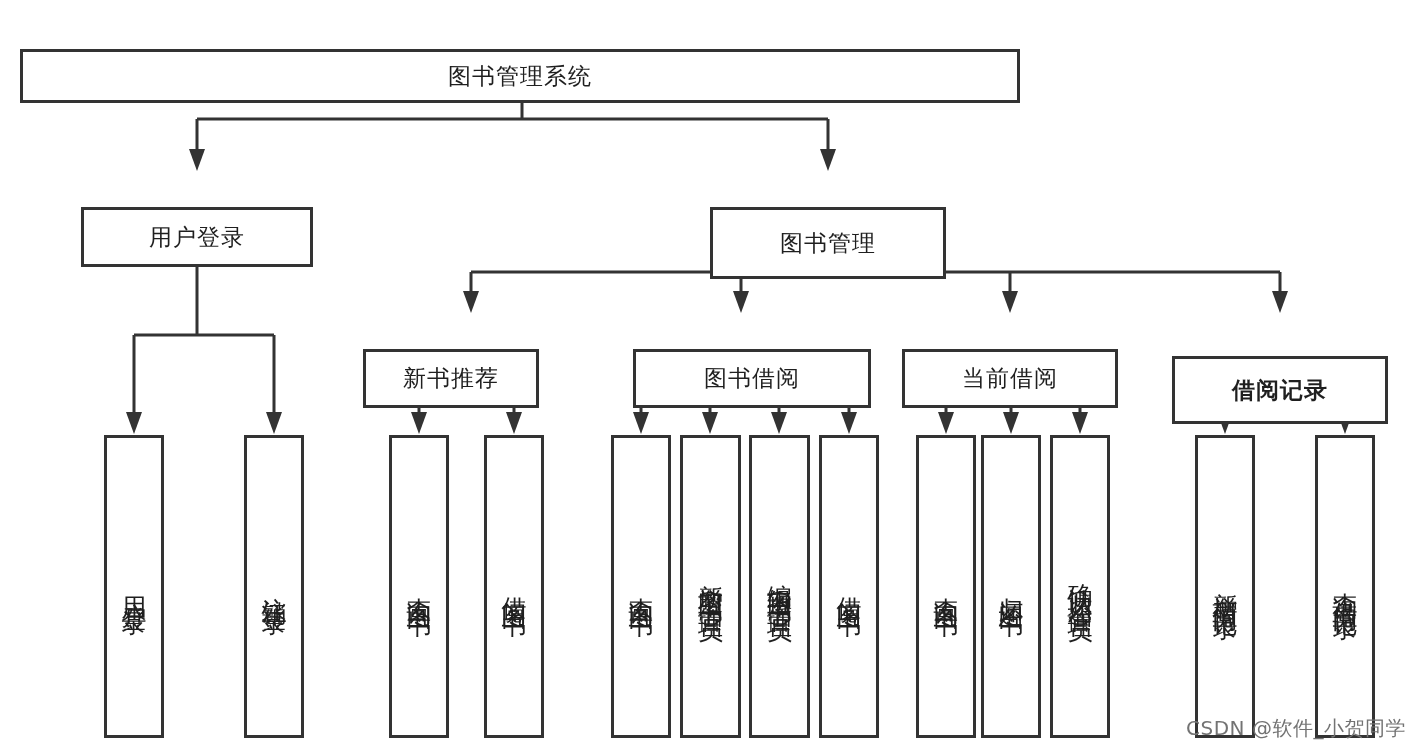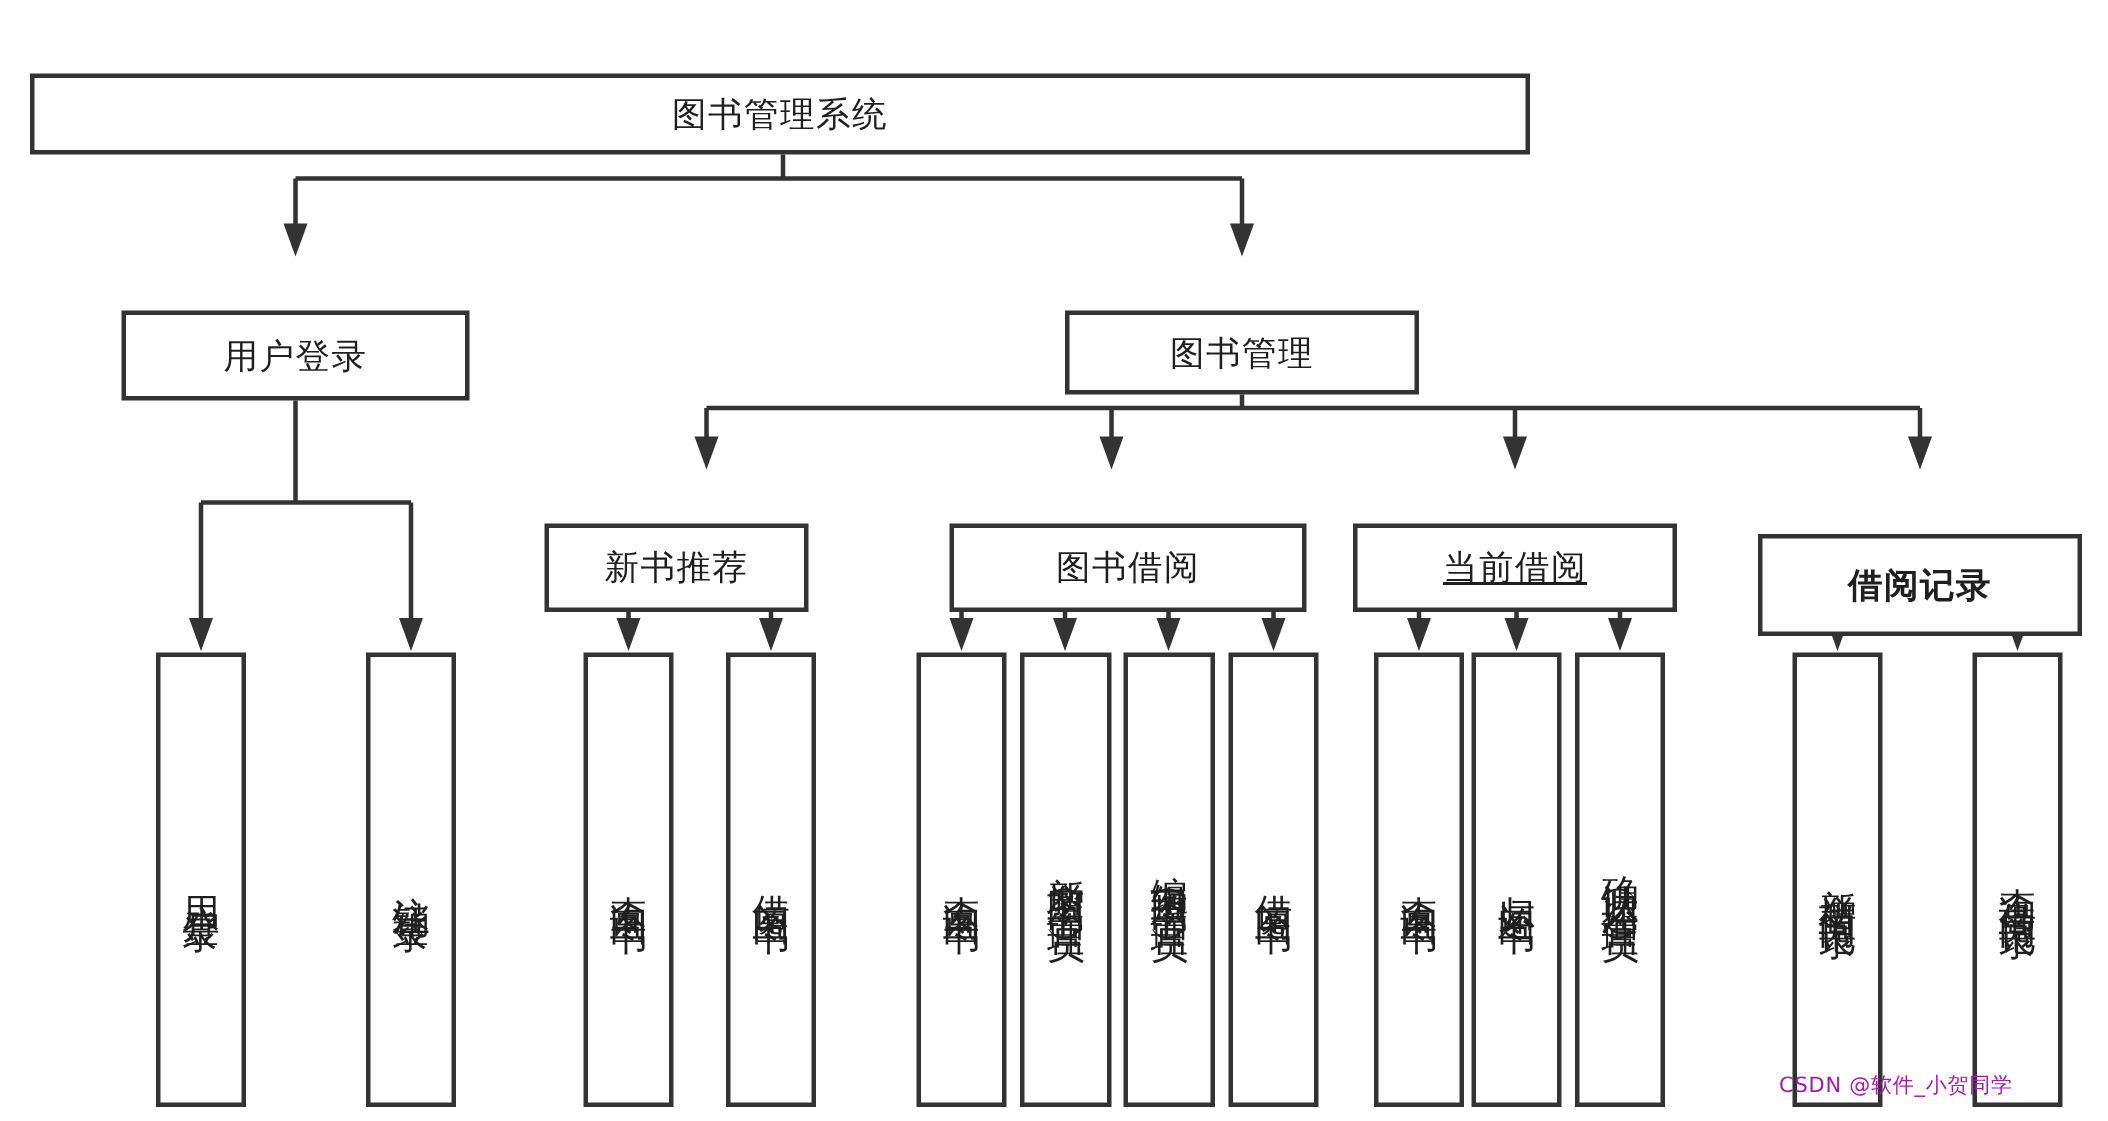--- a/index.html
+++ b/index.html
@@ -41,22 +41,22 @@
     color: #1f1f1f;
     font-size: 25px;
     letter-spacing: 5px;
     line-height: 1;
     z-index: 2;
   }
   .watermark {
     position: absolute;
     left: 1186px;
     top: 715px;
-    font-size: 14px;
-    color: #a21caf;
+    font-size: 20px;
+    color: #737373;
     letter-spacing: 0.5px;
     white-space: nowrap;
     z-index: 3;
   }
 </style>
 </head>
 <body>
 
 <div class="canvas">
 
@@ -96,25 +96,25 @@
       <polygon points="1003,412 1019,412 1011,434"></polygon>
       <polygon points="1072,412 1088,412 1080,434"></polygon>
       <polygon points="1217,412 1233,412 1225,434"></polygon>
       <polygon points="1337,412 1353,412 1345,434"></polygon>
     </g>
   </svg>
 
   <div class="node" style="left:20px; top:14px; width:1000px; height:54px;">图书管理系统</div>
 
   <div class="node" style="left:81px; top:172px; width:232px; height:60px;">用户登录</div>
-  <div class="node" style="left:710px; top:172px; width:236px; height:56px;">图书管理</div>
+  <div class="node" style="left:710px; top:172px; width:236px; height:72px;">图书管理</div>
 
   <div class="node" style="left:363px; top:314px; width:176px; height:59px;">新书推荐</div>
   <div class="node" style="left:633px; top:314px; width:238px; height:59px;">图书借阅</div>
-  <div class="node" style="left:902px; top:314px; width:216px; height:59px;text-decoration:underline;">当前借阅</div>
+  <div class="node" style="left:902px; top:314px; width:216px; height:59px;">当前借阅</div>
   <div class="node" style="left:1172px; top:321px; width:216px; height:68px;font-weight:bold;">借阅记录</div>
 
   <div class="leaf" style="left:104px; width:60px;">用户登录</div>
   <div class="leaf" style="left:244px; width:60px;">注销登录</div>
 
   <div class="leaf" style="left:389px; width:60px;">查询图书</div>
   <div class="leaf" style="left:484px; width:60px;">借阅图书</div>
 
   <div class="leaf" style="left:611px; width:60px;">查询图书</div>
   <div class="leaf" style="left:680px; width:61px;">新增图书（管理员）</div>

